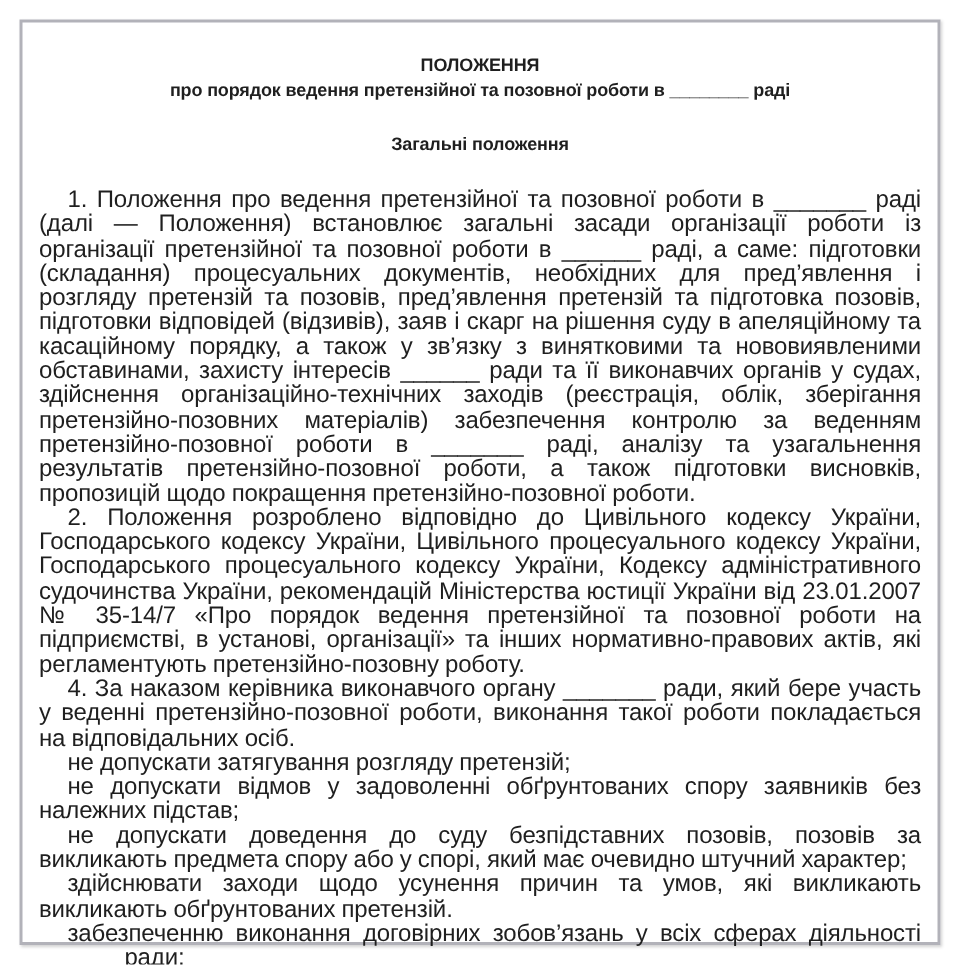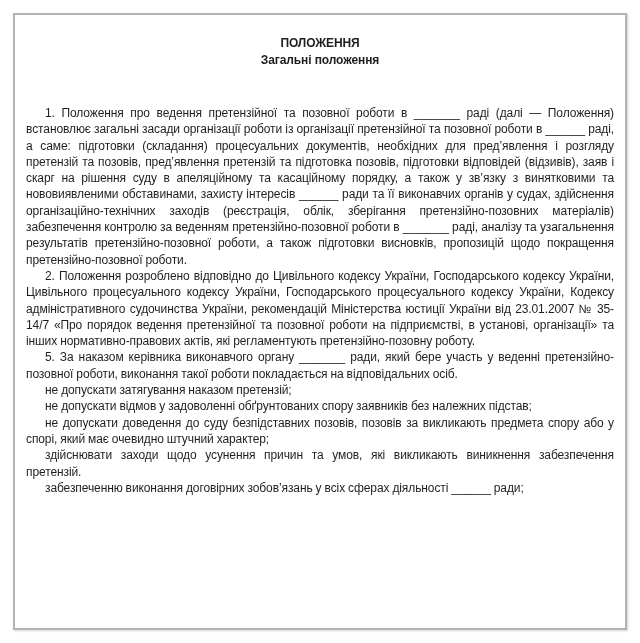--- a/index.html
+++ b/index.html
@@ -24,40 +24,41 @@
   }
   .doc-title, .doc-subtitle, .section-heading {
     margin: 0;
     text-align: center;
     font-size: 12px;
     font-weight: bold;
     line-height: 17px;
     letter-spacing: -0.1px;
   }
   .doc-subtitle { margin-bottom: 19px; }
-  .section-heading { margin-bottom: 36px; }
+  .section-heading { margin-bottom: 21px; }
   .body-text p {
     margin: 0;
     text-align: justify;
     text-indent: 19px;
-    font-size: 12px;
+    font-size: 16px;
     line-height: 16.3px;
     letter-spacing: -0.1px;
     word-spacing: -0.2px;
   }
 </style>
 </head>
 <body>
 
 <div class="page">
   <h1 class="doc-title">ПОЛОЖЕННЯ</h1>
+  <h2 class="doc-subtitle">про порядок ведення претензійної та позовної роботи в ________ раді</h2>
   <h3 class="section-heading">Загальні положення</h3>
   <div class="body-text">
     <p>1. Положення про ведення претензійної та позовної роботи в _______ раді (далі — Положення) встановлює загальні засади організації роботи із організації претензійної та позовної роботи в ______ раді, а саме: підготовки (складання) процесуальних документів, необхідних для пред’явлення і розгляду претензій та позовів, пред’явлення претензій та підготовка позовів, підготовки відповідей (відзивів), заяв і скарг на рішення суду в апеляційному та касаційному порядку, а також у зв’язку з винятковими та нововиявленими обставинами, захисту інтересів ______ ради та її виконавчих органів у судах, здійснення організаційно-технічних заходів (реєстрація, облік, зберігання претензійно-позовних матеріалів) забезпечення контролю за веденням претензійно-позовної роботи в _______ раді, аналізу та узагальнення результатів претензійно-позовної роботи, а також підготовки висновків, пропозицій щодо покращення претензійно-позовної роботи.</p>
     <p>2. Положення розроблено відповідно до Цивільного кодексу України, Господарського кодексу України, Цивільного процесуального кодексу України, Господарського процесуального кодексу України, Кодексу адміністративного судочинства України, рекомендацій Міністерства юстиції України від 23.01.2007 № 35-14/7 «Про порядок ведення претензійної та позовної роботи на підприємстві, в установі, організації» та інших нормативно-правових актів, які регламентують претензійно-позовну роботу.</p>
-    <p>5. За наказом керівника виконавчого органу _______ ради, який бере участь у веденні претензійно-позовної роботи, виконання такої роботи покладається на відповідальних осіб.</p>
-    <p>не допускати затягування наказом претензій;</p>
+    <p>4. За наказом керівника виконавчого органу _______ ради, який бере участь у веденні претензійно-позовної роботи, виконання такої роботи покладається на відповідальних осіб.</p>
+    <p>не допускати затягування розгляду претензій;</p>
     <p>не допускати відмов у задоволенні обґрунтованих спору заявників без належних підстав;</p>
     <p>не допускати доведення до суду безпідставних позовів, позовів за викликають предмета спору або у спорі, який має очевидно штучний характер;</p>
-    <p>здійснювати заходи щодо усунення причин та умов, які викликають виникнення забезпечення претензій.</p>
+    <p>здійснювати заходи щодо усунення причин та умов, які викликають викликають обґрунтованих претензій.</p>
     <p>забезпеченню виконання договірних зобов’язань у всіх сферах діяльності ______ ради;</p>
   </div>
 </div>
 
 </body></html>

